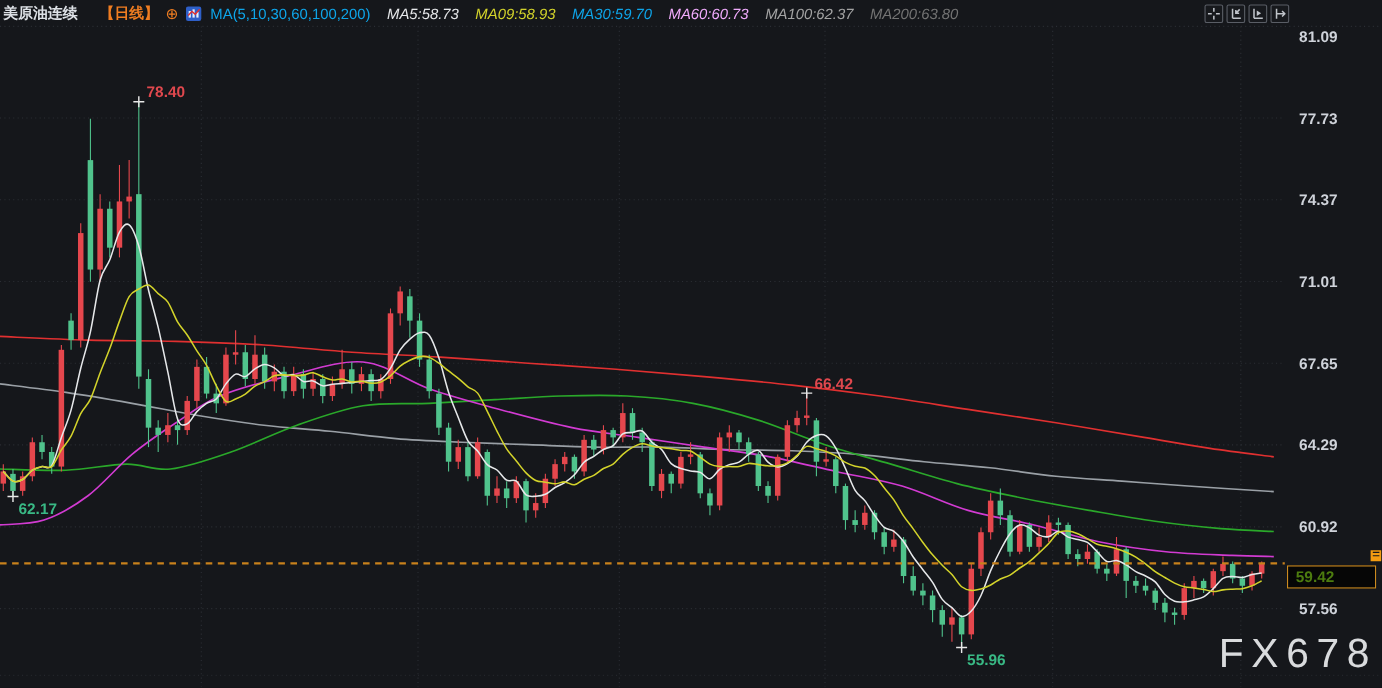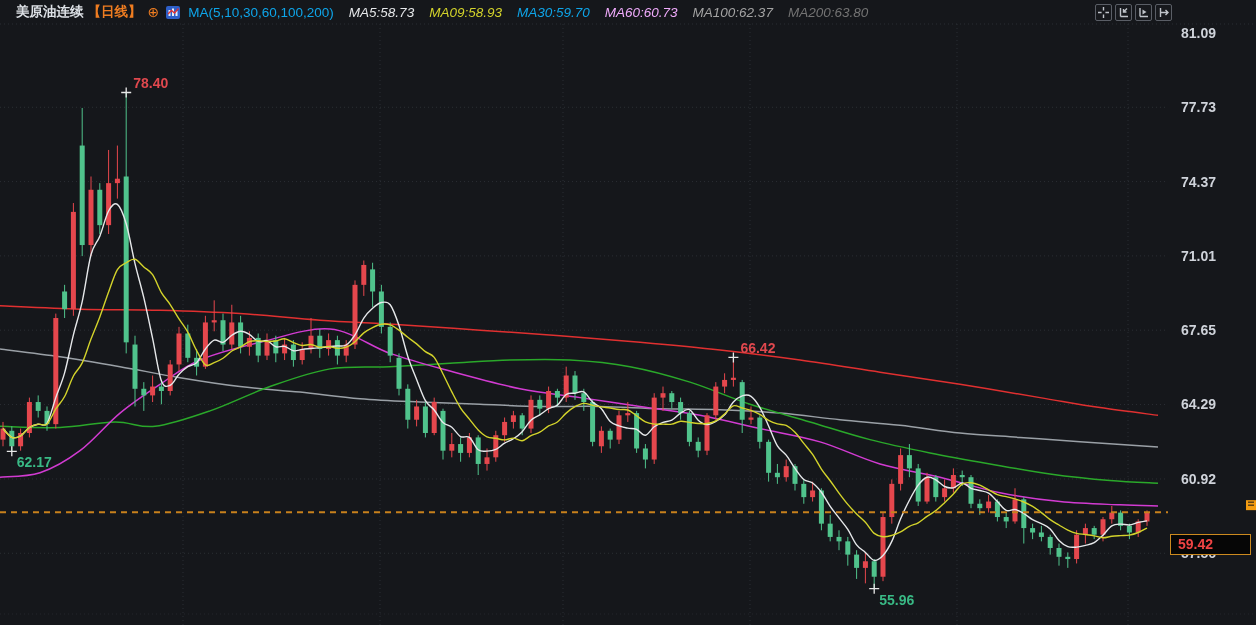--- a/index.html
+++ b/index.html
@@ -1,37 +1,37 @@
 <!DOCTYPE html>
 <html><head>
 <meta charset="utf-8">
 <style>
   html,body{margin:0;padding:0;background:#15171b;width:1256px;height:625px;overflow:hidden;
     font-family:"Liberation Sans","DejaVu Sans",sans-serif;}
   #stage{position:relative;width:1256px;height:625px;background:#15171b;}
   
   #topbar{position:absolute;left:0;top:0;width:1256px;height:24px;display:flex;align-items:center;
     font-size:13.5px;white-space:nowrap;z-index:5;}
-  .sym{color:#dde1e6;margin-left:16px;font-weight:bold;}
-  .period{color:#ef7d21;margin-left:4px;font-weight:bold;}
+  .sym{color:#dde1e6;margin-left:3px;font-weight:bold;}
+  .period{color:#ef7d21;margin-left:20px;font-weight:bold;}
   .addicon{color:#ef7d21;font-size:14px;margin-left:6px;line-height:1;cursor:pointer;}
   .chicon{margin-left:7px;display:inline-flex;cursor:pointer;}
   .maset{color:#0ea5e9;margin-left:7px;}
   .maval{margin-left:15px;font-style:italic;}
   .c-ma5{color:#e6e8ea}.c-ma10{color:#d3d32b}.c-ma30{color:#0ea5e9}
   .c-ma60{color:#f0abfc}.c-ma100{color:#a3a3a3}.c-ma200{color:#737373}
   
   #toolbar{position:absolute;top:4px;left:1095px;display:flex;gap:3px;z-index:6;}
   .tbtn{width:17px;height:17px;background:#17191d;border:1px solid #5a5e66;border-radius:2px;
     display:flex;align-items:center;justify-content:center;padding:0;cursor:pointer;}
   .tbtn svg{stroke:#c0c4ca;fill:none;stroke-width:1.4;}
   
   #price-tag{position:absolute;left:1170px;width:72px;height:19px;background:#060606;
-    border:1.5px solid #cc8a1f;color:#ef4444;font-size:14px;font-weight:bold;
-    line-height:19px;padding-left:7px;z-index:4;margin-top:20px;}
+    border:1.5px solid #cc8a1f;color:#4d7c0f;font-size:14px;font-weight:bold;
+    line-height:19px;padding-left:7px;z-index:4;}
   
   #watermark{position:absolute;right:4px;bottom:10px;color:#e8eaec;opacity:.93;
     font-size:37px;letter-spacing:7px;z-index:3;}
   svg text{font-family:"Liberation Sans","DejaVu Sans",sans-serif;}
 </style>
 </head>
 <body>
 
 <div id="stage">
 
@@ -397,13 +397,14 @@
       <text x="1181" y="335.1807628524046" fill="#cfd3da" font-size="14" font-weight="bold">67.65</text>
       <text x="1181" y="409.47595356550573" fill="#cfd3da" font-size="14" font-weight="bold">64.29</text>
       <text x="1181" y="483.9922609176341" fill="#cfd3da" font-size="14" font-weight="bold">60.92</text>
       <text x="1181" y="558.2874516307352" fill="#cfd3da" font-size="14" font-weight="bold">57.56</text>
     </svg>
 
   <div id="price-tag" style="top: 514.16px;">
     <span>59.42</span>
   </div>
 
+  <div id="watermark">FX678</div>
 </div>
 
 </body></html>

